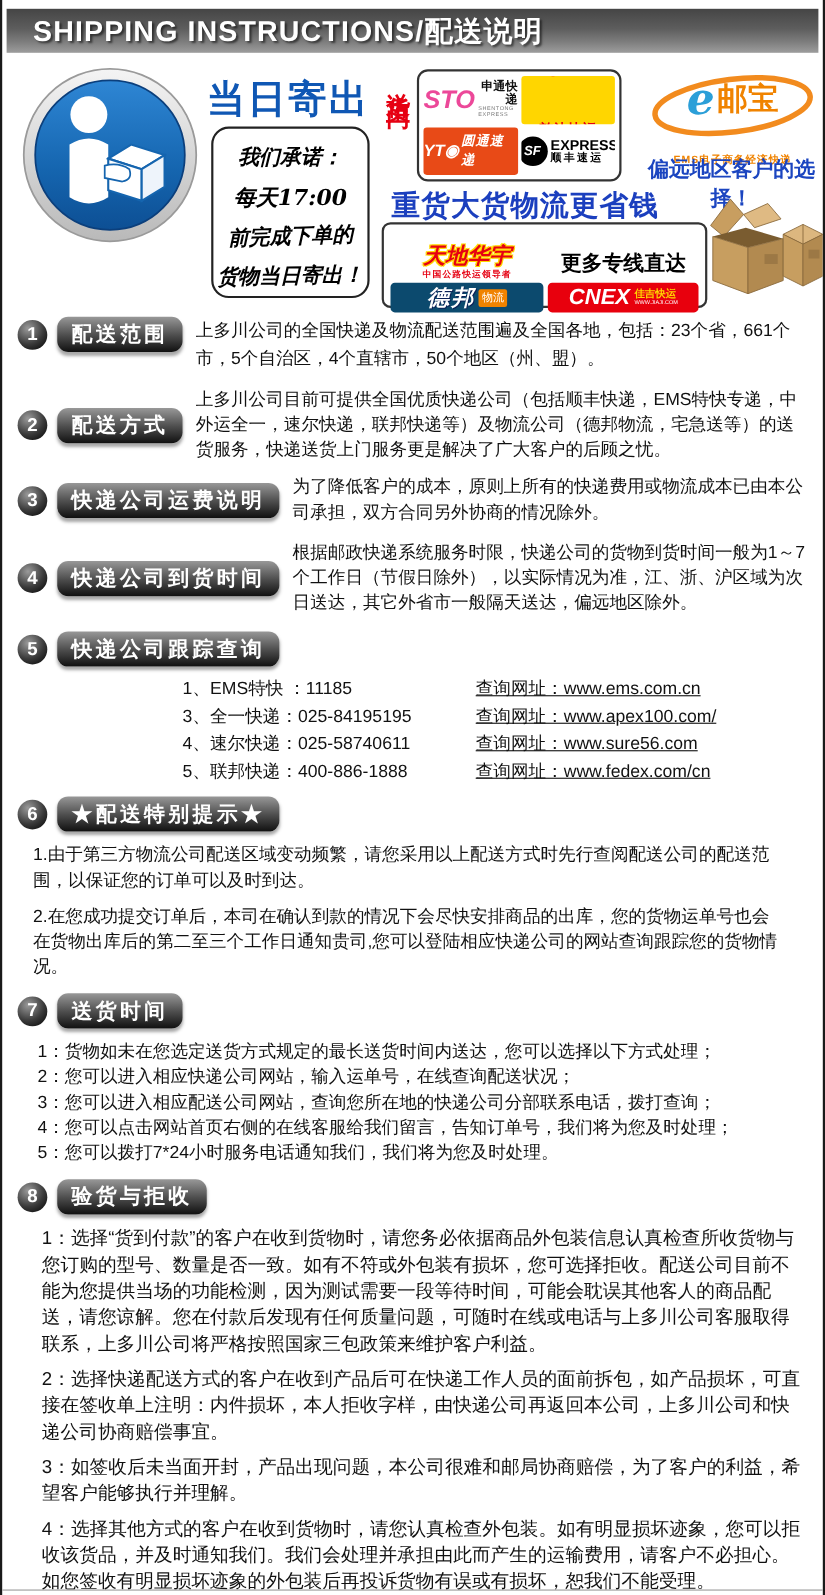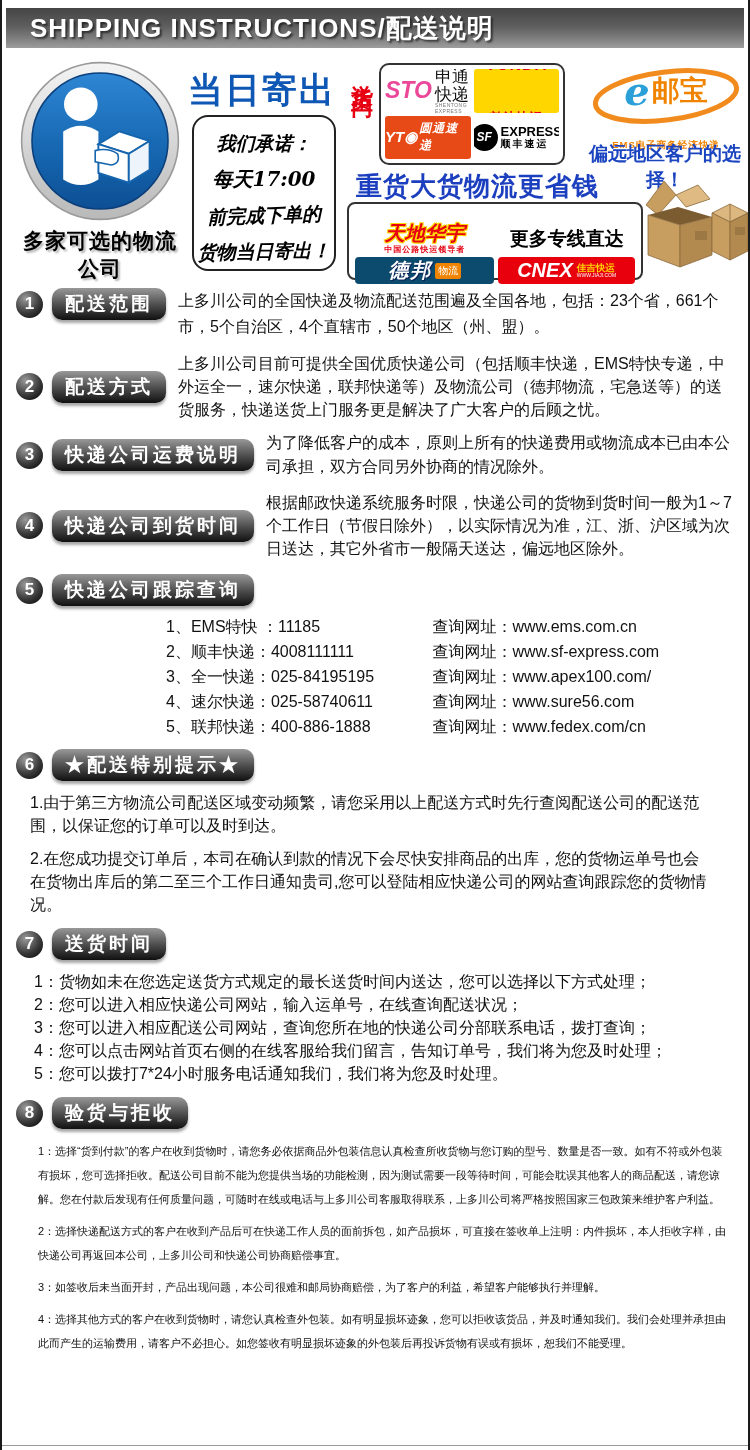--- a/index.html
+++ b/index.html
@@ -36,21 +36,21 @@
     color:#e60012;font-weight:900;font-size:22px;letter-spacing:3px;line-height:26px;
   }
   .courier-box{
     position:absolute;left:377px;top:8px;width:186px;height:102px;background:#fff;
     border:2px solid #333;border-radius:10px;box-sizing:border-box;padding:4px;
     display:grid;grid-template-columns:1fr 1fr;grid-template-rows:1fr 1fr;gap:3px;
   }
   .cbox-cell{display:flex;align-items:center;justify-content:center;border-radius:3px;overflow:hidden;}
   .sto-abbr{font-size:23px;font-weight:700;font-style:italic;color:#ec4899;margin-right:3px;}
   .cbox-col{display:flex;flex-direction:column;line-height:1.05;}
-  .sto-cn{font-size:17px;font-weight:normal;color:#111;}
+  .sto-cn{font-size:11px;font-weight:bold;color:#111;text-align:right;}
   .sto-en{font-size:5px;color:#777;letter-spacing:.5px;}
   .yunda{background:#ffd600;flex-direction:column;line-height:1.1;}
   .yunda-abbr{font-size:16px;font-weight:900;color:#e60012;letter-spacing:1px;}
   .yunda-cn{font-size:13px;font-weight:bold;color:#e60012;margin-top:37px;}
   .yto{background:#e84a17;color:#fff;font-style:italic;}
   .yto-abbr{font-size:15px;font-weight:900;margin-right:2px;}
   .yto-cn{font-size:12px;font-weight:bold;letter-spacing:1px;}
   .sf-circle{width:27px;height:27px;border-radius:50%;background:#000;color:#fff;display:flex;
     align-items:center;justify-content:center;font-size:12px;font-weight:900;font-style:italic;margin-right:3px;flex:0 0 auto;}
   .sf-en{font-size:13px;font-weight:900;color:#000;}
@@ -103,27 +103,27 @@
   .sec-inline{display:flex;align-items:center;}
   .sec-inline.top{align-items:flex-start;}
   .sec-text{font-size:16px;line-height:24px;margin-left:12px;color:#111;}
   .s1{margin-bottom:12px;} .s1 .sec-text{line-height:26px;}
   .s2{margin-bottom:10px;} .s2 .sec-text{line-height:23px;}
   .s3{margin-bottom:12px;} .s3 .sec-text{line-height:24px;}
   .s4{margin-bottom:14px;} .s4 .sec-text{line-height:23px;}
   .track-list{margin:8px 0 10px 150px;}
   .track-row{font-size:16px;height:25px;line-height:25px;}
   .track-courier{display:inline-block;width:262px;}
-  .track-site{display:inline-block;}
+  .track-site{display:inline-block;text-decoration:underline;}
   .para-block{margin:10px 8px 12px 14px;}
   .para-block p{margin:0 16px 10px 0;font-size:16px;line-height:23px;}
   .line-list{margin:10px 0 12px 18px;}
   .line-list div{font-size:16px;line-height:23px;}
   .s8-block{margin:10px 4px 0 22px;}
-  .s8-block p{margin:0 0 8px 0;font-size:11px;line-height:24px;}
+  .s8-block p{margin:0 0 8px 0;font-size:17px;line-height:24px;}
   .bottom-line{position:absolute;left:0;right:0;bottom:4px;border-top:1px solid #9a9a9a;}
 </style>
 </head>
 <body>
 
 <div class="page">
 
   <div class="header">
     <span>SHIPPING  INSTRUCTIONS/配送说明</span>
   </div>
@@ -145,21 +145,20 @@
         </defs>
         <circle cx="50" cy="50" r="49" fill="url(#ring)" stroke="#9a9a9a" stroke-width="1"></circle>
         <circle cx="50" cy="50" r="42.5" fill="url(#blu)" stroke="#0b3f7c" stroke-width="1"></circle>
         <circle cx="38" cy="27" r="10.5" fill="#fff"></circle>
         <path d="M27 44 q11 -7 22 0 l0 30 q-11 7 -22 0 z" fill="#fff"></path>
         <polygon points="49,52 62,44 81,50 68,58" fill="#fff" stroke="#1565af" stroke-width="1.2"></polygon>
         <polygon points="49,52 68,58 68,76 49,70" fill="#fff" stroke="#1565af" stroke-width="1.2"></polygon>
         <polygon points="68,58 81,50 81,68 68,76" fill="#eef4fb" stroke="#1565af" stroke-width="1.2"></polygon>
         <path d="M47 56 q8 -2 14 2 q2 6 -4 7 l-10 -2 z" fill="#fff" stroke="#1565af" stroke-width="1"></path>
       </svg>
-      <div class="logo-caption">多家可选的物流公司</div>
     </div>
 
     <div class="same-day">当日寄出</div>
 
     <div class="promise">
       <div class="pl1">我们承诺：</div>
       <div class="pl2">每天17:00</div>
       <div class="pl3">前完成下单的</div>
       <div class="pl4">货物当日寄出！</div>
     </div>
@@ -276,24 +275,20 @@
 
     <div class="sec">
       <div class="sec-head">
         <span class="badge">5</span>
         <span class="pill">快递公司跟踪查询</span>
       </div>
       <div class="track-list">
         <div class="track-row">
           <span class="track-courier">1、EMS特快 ：11185</span>
           <span class="track-site">查询网址：www.ems.com.cn</span>
-        </div>
-        <div class="track-row">
-          <span class="track-courier">2、顺丰快递：4008111111</span>
-          <span class="track-site">查询网址：www.sf-express.com</span>
         </div>
         <div class="track-row">
           <span class="track-courier">3、全一快递：025-84195195</span>
           <span class="track-site">查询网址：www.apex100.com/</span>
         </div>
         <div class="track-row">
           <span class="track-courier">4、速尔快递：025-58740611</span>
           <span class="track-site">查询网址：www.sure56.com</span>
         </div>
         <div class="track-row">

